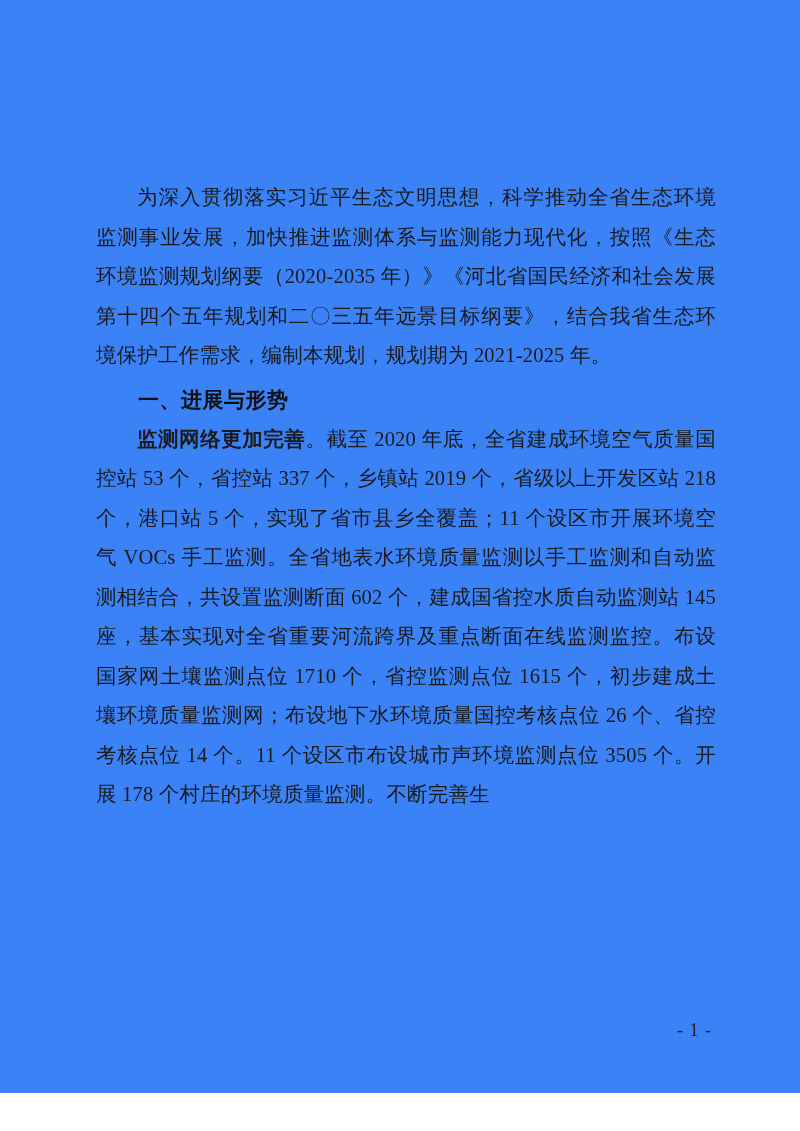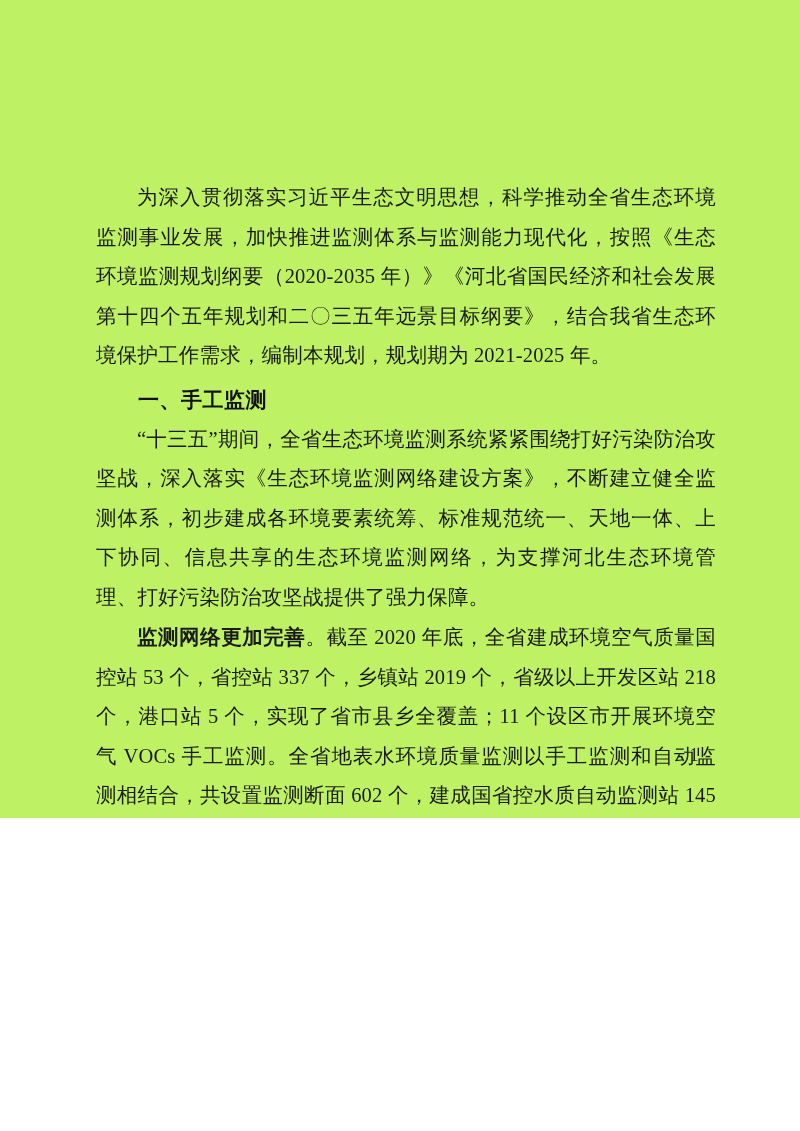--- a/index.html
+++ b/index.html
@@ -3,22 +3,22 @@
 <meta charset="utf-8">
 <style>
   html, body {
     margin: 0;
     padding: 0;
     background: #ffffff;
   }
   .page {
     position: relative;
     width: 800px;
-    height: 818px;
-    background: #bef264;
+    height: 1093px;
+    background: #3b82f6;
     box-sizing: border-box;
     overflow: hidden;
     font-family: "Liberation Serif", "DejaVu Serif", serif;
     color: #1c1c1c;
   }
   .content {
     position: absolute;
     left: 96px;
     top: 178px;
     width: 620px;
@@ -65,24 +65,23 @@
   }
 </style>
 </head>
 <body>
 
 <div class="page">
   <div class="content">
 
     <p class="body-par">为深入贯彻落实习近平生态文明思想，科学推动全省生态环境监测事业发展，加快推进监测体系与监测能力现代化，按照《生态环境监测规划纲要（2020-2035 年）》《河北省国民经济和社会发展第十四个五年规划和二〇三五年远景目标纲要》，结合我省生态环境保护工作需求，编制本规划，规划期为 2021-2025 年。</p>
 
-    <h2 class="heading-1">一、手工监测</h2>
+    <h2 class="heading-1">一、进展与形势</h2>
 
 
-    <p class="body-par">“十三五”期间，全省生态环境监测系统紧紧围绕打好污染防治攻坚战，深入落实《生态环境监测网络建设方案》，不断建立健全监测体系，初步建成各环境要素统筹、标准规范统一、天地一体、上下协同、信息共享的生态环境监测网络，为支撑河北生态环境管理、打好污染防治攻坚战提供了强力保障。</p>
 
     <p class="body-par">
       <span class="lead-bold">监测网络更加完善</span><span>。截至 2020 年底，全省建成环境空气质量国控站 53 个，省控站 337 个，乡镇站 2019 个，省级以上开发区站 218 个，港口站 5 个，实现了省市县乡全覆盖；11 个设区市开展环境空气 VOCs 手工监测。全省地表水环境质量监测以手工监测和自动监测相结合，共设置监测断面 602 个，建成国省控水质自动监测站 145 座，基本实现对全省重要河流跨界及重点断面在线监测监控。布设国家网土壤监测点位 1710 个，省控监测点位 1615 个，初步建成土壤环境质量监测网；布设地下水环境质量国控考核点位 26 个、省控考核点位 14 个。11 个设区市布设城市声环境监测点位 3505 个。开展 178 个村庄的环境质量监测。不断完善生</span>
     </p>
 
   </div>
 
   <div class="page-number">- 1 -</div>
 </div>
 

